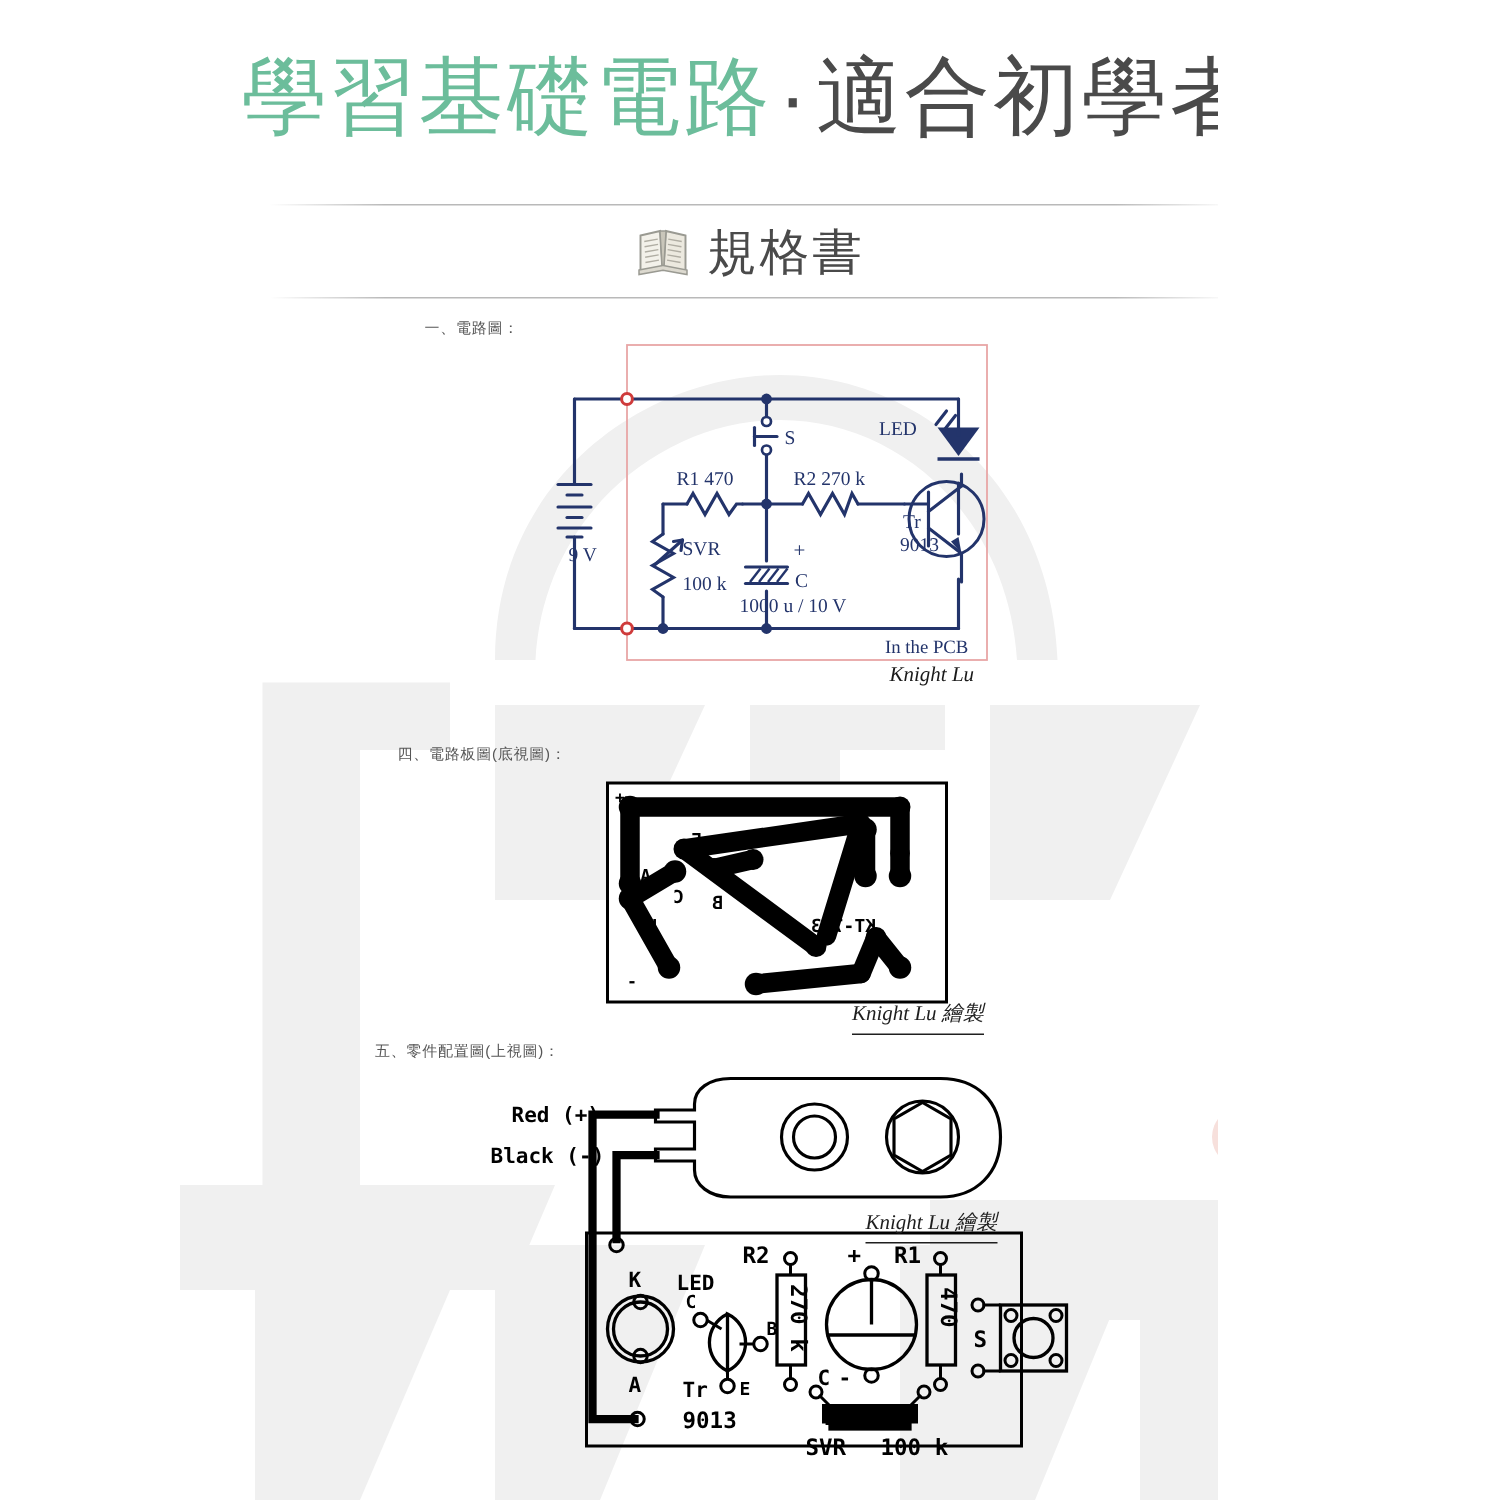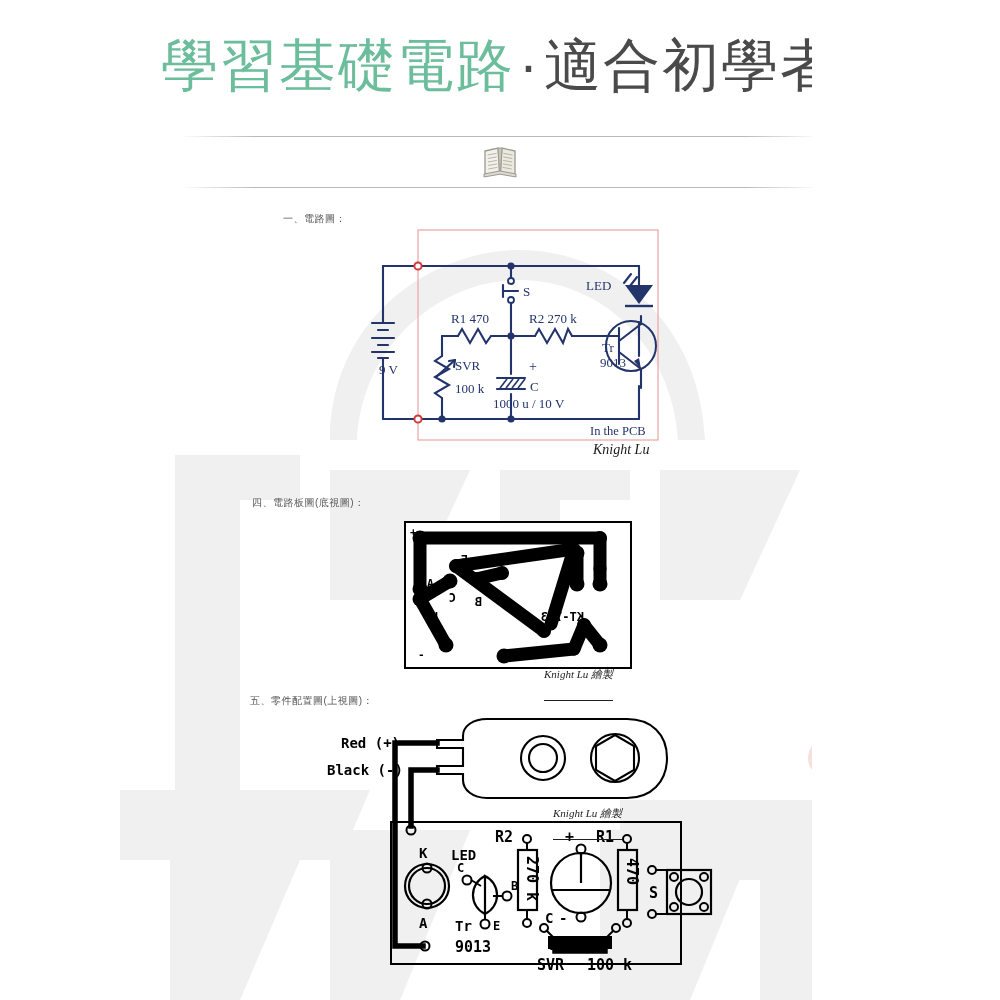--- a/index.html
+++ b/index.html
@@ -67,25 +67,26 @@
     position: absolute;
     font-size: 10px;
     color: #565656;
     letter-spacing: 0.5px;
     white-space: nowrap;
   }
   .sig {
     position: absolute;
     font-family: "Liberation Serif", "DejaVu Serif", serif;
     font-style: italic;
-    font-size: 11px;
+    font-size: 14px;
     color: #1f1f1f;
     white-space: nowrap;
     border-bottom: 1px solid #1f1f1f;
-    padding-bottom: 18px;
+    padding-bottom: 4px;
+    margin-left: 24px;
   }
   svg { display:block; overflow: visible; }
   .schem-text {
     font-family: "Liberation Serif","DejaVu Serif",serif;
     fill: #23346b;
   }
   .mono-text {
     font-family: "DejaVu Sans Mono","Liberation Mono",monospace;
     fill: #000;
     font-weight: bold;
@@ -134,20 +135,21 @@
           <line x1="6.1" y1="19.5" x2="15.1" y2="17.9"></line>
           <line x1="6.3" y1="23" x2="15.3" y2="21.4"></line>
           <line x1="21.5" y1="7.4" x2="30.5" y2="9"></line>
           <line x1="21.3" y1="10.9" x2="30.3" y2="12.5"></line>
           <line x1="21.1" y1="14.4" x2="30.1" y2="16"></line>
           <line x1="20.9" y1="17.9" x2="29.9" y2="19.5"></line>
           <line x1="20.7" y1="21.4" x2="29.7" y2="23"></line>
         </g>
         <path d="M2 28 L17.8 25 L18.2 25 L34 28 L34 31 L18 28.2 L2 31 Z" fill="#dcd9cf" stroke="#9a9a92" stroke-width="1"></path>
       </svg>
+      <div id="section-head-title">規格書</div>
     </div>
     <div class="hrule"></div>
   </div>
 
   <div id="doc">
 
     <div class="sec-label" style="left:283px; top:212px;">一、電路圖：</div>
 
     <div style="position:absolute; left:350px; top:228px;">
       <svg width="330" height="250" viewBox="0 0 330 250">
@@ -251,21 +253,21 @@
         <text class="schem-text" x="179" y="143" font-size="14">+</text>
         <text class="schem-text" x="180" y="163" font-size="13">C</text>
         <text class="schem-text" x="143" y="180" font-size="13">1000 u / 10 V</text>
         <text class="schem-text" x="252" y="124" font-size="13">Tr</text>
         <text class="schem-text" x="250" y="139" font-size="13">9013</text>
         <text class="schem-text" x="240" y="207" font-size="12.5">In the PCB</text>
         <text x="243" y="226" font-size="14" fill="#1a1a1a" font-family="Liberation Serif, DejaVu Serif, serif" font-style="italic">Knight Lu</text>
       </svg>
     </div>
 
-    <div class="sec-label" style="left:252px; top:496px;">四、電路板圖(底視圖)：</div>
+    <div class="sec-label" style="left:265px; top:496px;">四、電路板圖(底視圖)：</div>
 
     <div style="position:absolute; left:404px; top:521px;">
       <svg width="228" height="148" viewBox="0 0 228 148">
         <rect x="1" y="1" width="226" height="146" fill="#ffffff" stroke="#000" stroke-width="2"></rect>
         <g stroke="#000" stroke-linecap="round" fill="none">
           <path d="M16 17 L16 68" stroke-width="13"></path>
           <path d="M16 17 L196 17" stroke-width="13"></path>
           <path d="M196 17 L196 48" stroke-width="13"></path>
           <path d="M196 48 L196 63" stroke-width="13"></path>
           <path d="M170 28 L52 45" stroke-width="13"></path>

